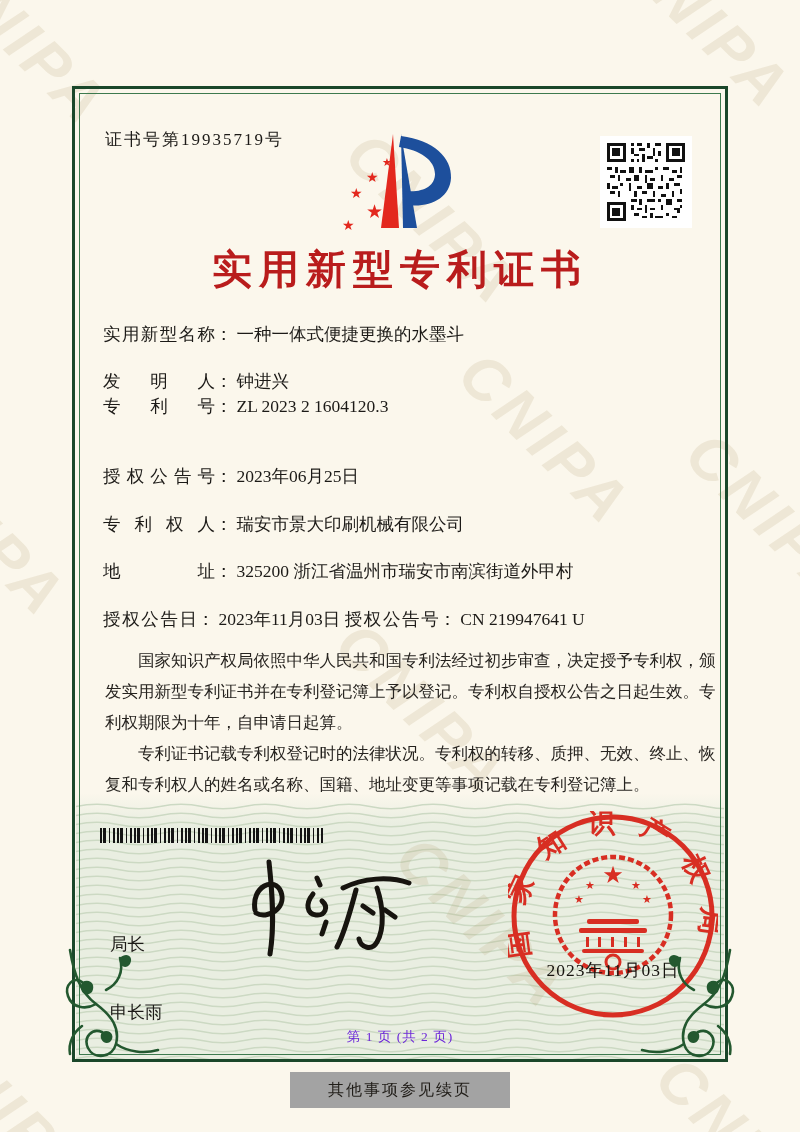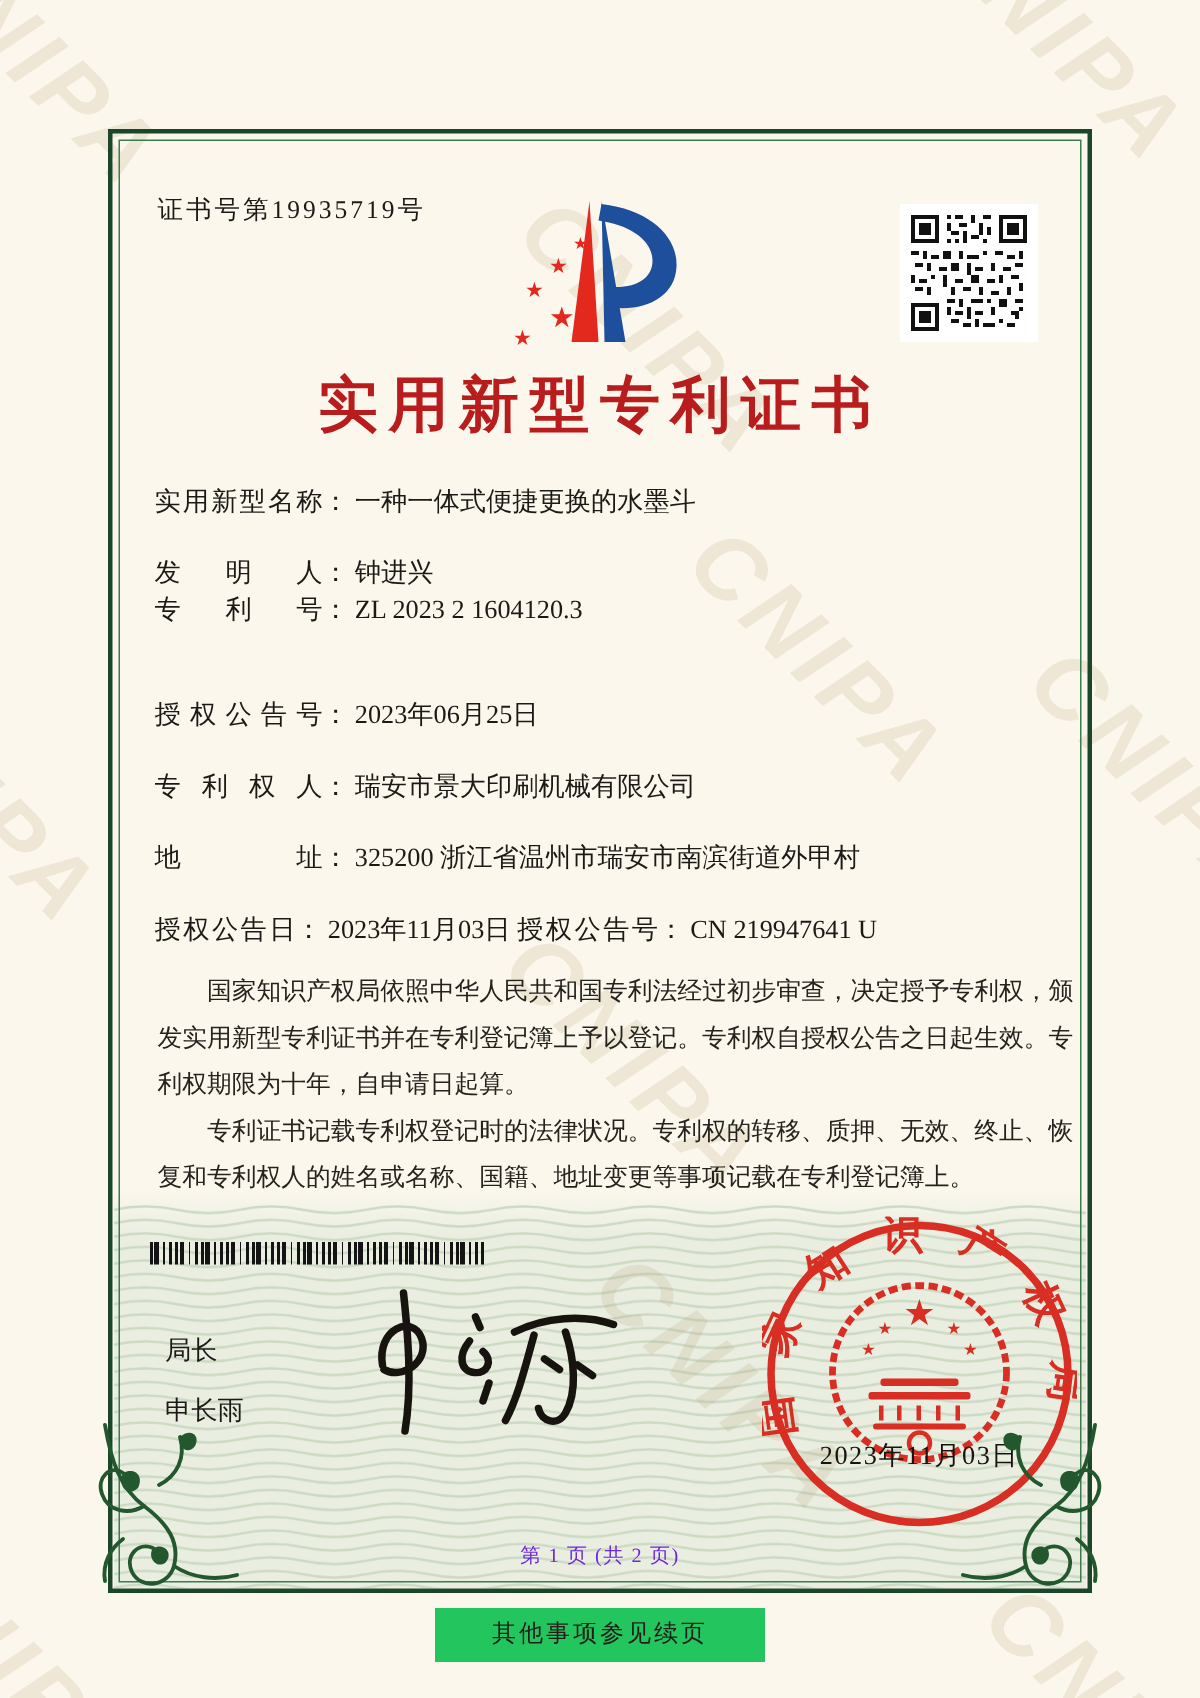--- a/index.html
+++ b/index.html
@@ -49,35 +49,35 @@
 
   
   .barcode { position:absolute; left:100px; top:828px; width:224px; height:15px; z-index:2;
              background-image:repeating-linear-gradient(90deg,
                #141414 0 2px, transparent 2px 3px,
                #141414 3px 6px, transparent 6px 9px,
                #141414 9px 10px, transparent 10px 13px,
                #141414 13px 15px, transparent 15px 17px); }
   .signer { position:absolute; left:110px; top:888px; z-index:2;
             font-family:"Liberation Sans","DejaVu Sans",sans-serif; font-size:17.5px; }
-  .signer div { margin-bottom:16px; }
+  .signer div { margin-bottom:16px;margin-top:44px; }
   .signature { position:absolute; left:225px; top:852px; z-index:2; }
 
   .seal { position:absolute; left:508px; top:811px; width:210px; height:210px; z-index:2; opacity:0.96; }
   .seal-date { position:absolute; left:533px; top:958px; width:160px; text-align:center;
                font-size:17.5px; color:#16140f; letter-spacing:1px; z-index:3; }
 
   .flourish { position:absolute; z-index:3; pointer-events:none; }
   .flourish.bl { left:62px; top:948px; }
   .flourish.br { left:638px; top:948px; transform:scaleX(-1); }
 
   .page-info { position:absolute; left:0; top:1028px; width:100%; text-align:center;
                font-size:13.5px; color:#6d28d9; letter-spacing:1px; z-index:2; }
   .footer-note { position:absolute; left:290px; top:1072px; width:220px; height:36px; z-index:2;
-                 background:#22c55e; text-align:center; line-height:36px; font-size:16px;
+                 background:#a3a3a3; text-align:center; line-height:36px; font-size:16px;
                  letter-spacing:2px; color:#211e19; }
 </style>
 </head>
 <body>
 
 <div class="page">
 
   <div class="wm" style="left:-28px; top:-62px;">CNIPA</div>
   <div class="wm" style="left:655px; top:-78px;">CNIPA</div>
   <div class="wm" style="left:382px; top:118px;">CNIPA</div>

